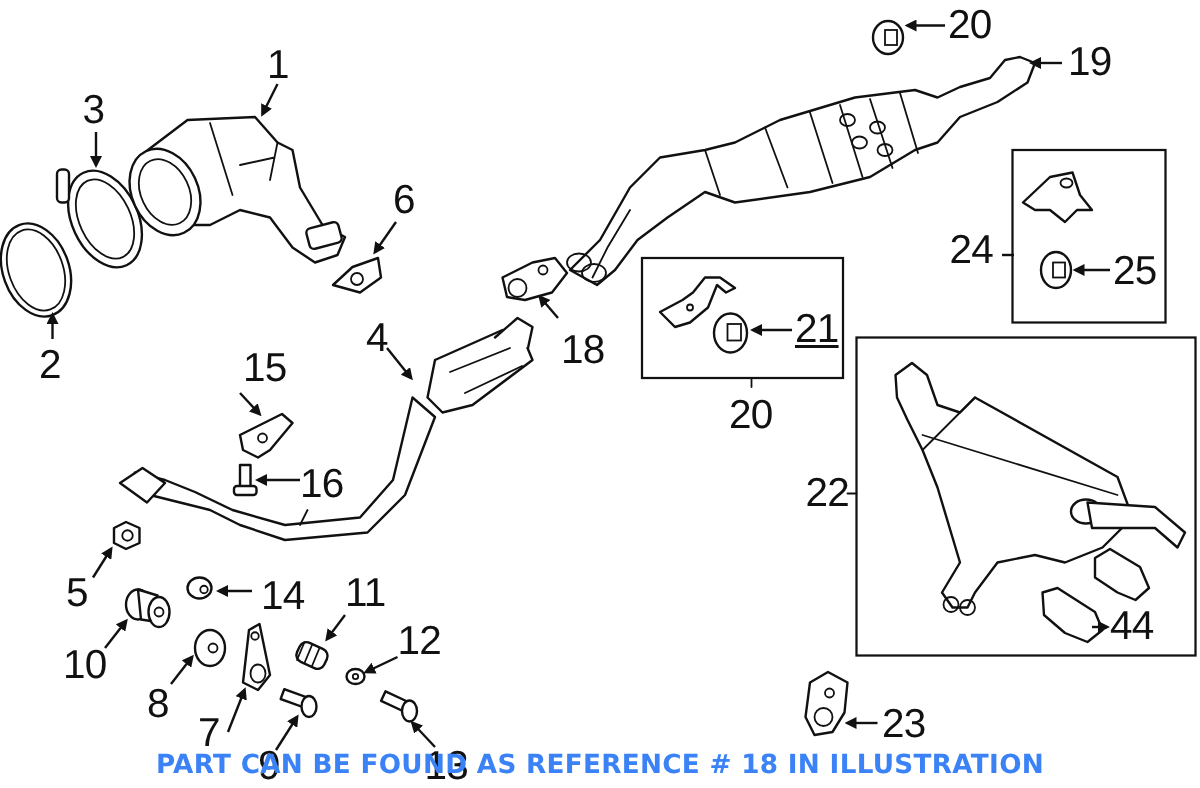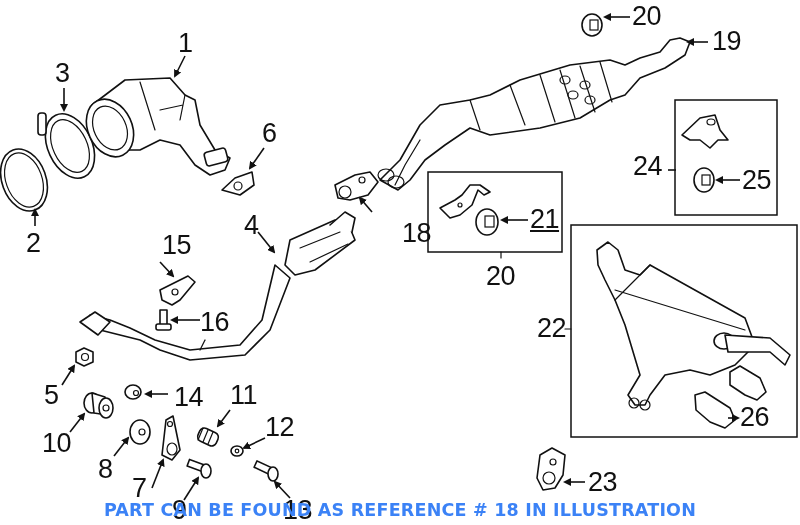--- a/index.html
+++ b/index.html
@@ -217,25 +217,25 @@
   <span class="num" style="left:200px;top:309px;">16</span>
   <span class="num" style="left:44px;top:382px;">5</span>
   <span class="num" style="left:174px;top:384px;">14</span>
   <span class="num" style="left:230px;top:382px;">11</span>
   <span class="num" style="left:42px;top:430px;">10</span>
   <span class="num" style="left:265px;top:414px;">12</span>
   <span class="num" style="left:98px;top:456px;">8</span>
   <span class="num" style="left:132px;top:475px;">7</span>
   <span class="num" style="left:172px;top:497px;">9</span>
   <span class="num" style="left:283px;top:497px;">13</span>
-  <span class="num" style="left:374px;top:220px;margin-left:28px;">18</span>
+  <span class="num" style="left:374px;top:220px;">18</span>
   <span class="num" style="left:632px;top:3px;">20</span>
   <span class="num" style="left:712px;top:28px;">19</span>
   <span class="num" style="left:633px;top:153px;">24</span>
   <span class="num" style="left:742px;top:167px;text-align:right;">25</span>
   <span class="num" style="left:530px;top:206px;text-decoration:underline;">21</span>
   <span class="num" style="left:486px;top:263px;">20</span>
   <span class="num" style="left:537px;top:315px;">22</span>
-  <span class="num" style="left:740px;top:404px;">26</span>
+  <span class="num" style="left:740px;top:404px;">44</span>
   <span class="num" style="left:588px;top:469px;">23</span>
 
   <div class="banner">PART CAN BE FOUND AS REFERENCE # 18 IN ILLUSTRATION</div>
 </div>
 
 </body></html>

